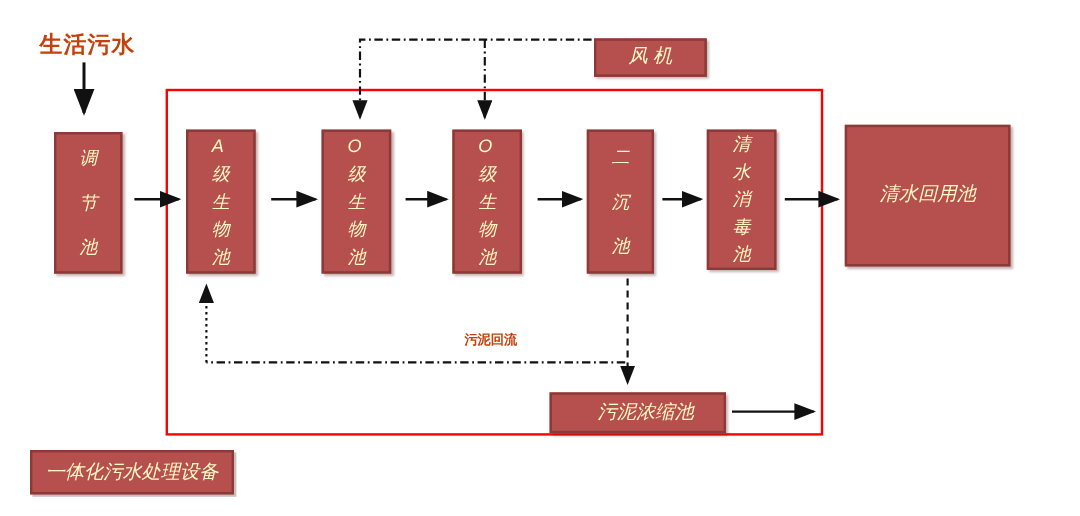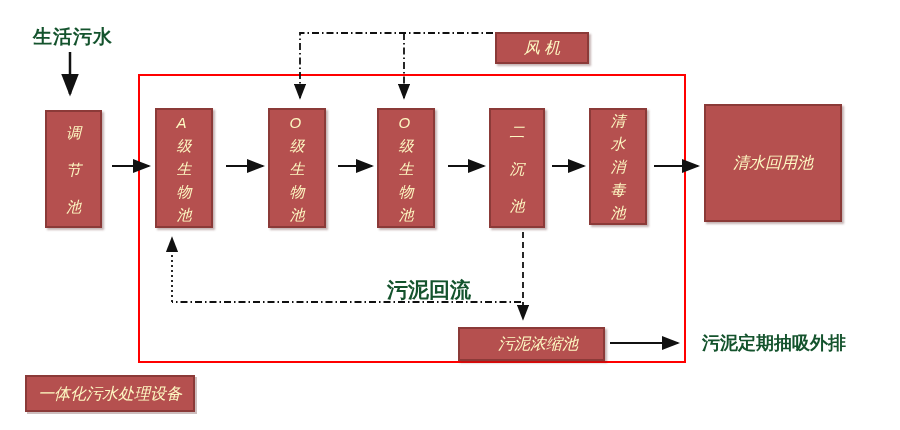--- a/index.html
+++ b/index.html
@@ -10,23 +10,23 @@
   .node{position:absolute;box-sizing:border-box;background:#B5504F;border:2px solid #8B3A38;
         color:#fef9c3;display:flex;align-items:center;justify-content:center;text-align:left;
         white-space:pre-line;box-shadow:2px 2px 2px rgba(90,40,40,0.35);font-style:italic;}
   .v3{font-size:15px;line-height:37px;}
   .v5{font-size:15px;line-height:23px;}
   .h1{font-size:16px;line-height:20px;}
 
   .boundary{position:absolute;left:138px;top:74px;width:548px;height:289px;
             border:2px solid #FF0000;box-sizing:border-box;background:transparent;}
 
-  .blabel{position:absolute;color:#14532d;}
+  .blabel{position:absolute;color:#c2410c;}
   .lbl-influent{left:33px;top:24px;font-size:19px;font-weight:bold;letter-spacing:1px;}
-  .lbl-return{left:387px;top:276px;font-size:21px;font-weight:600;}
+  .lbl-return{left:387px;top:276px;font-size:11px;font-weight:600;}
   .lbl-discharge{left:702px;top:331px;font-size:18px;font-weight:bold;}
 
   .box-reg{left:45px;top:110px;width:57px;height:118px;}
   .box-a{left:155px;top:108px;width:58px;height:120px;}
   .box-o1{left:268px;top:108px;width:58px;height:120px;}
   .box-o2{left:377px;top:108px;width:58px;height:120px;}
   .box-sec{left:489px;top:108px;width:56px;height:120px;}
   .box-dis{left:589px;top:108px;width:58px;height:117px;}
   .box-reuse{left:704px;top:104px;width:138px;height:118px;}
   .box-fan{left:495px;top:32px;width:94px;height:32px;}
@@ -93,17 +93,16 @@
   <div class="node v5 box-dis">清
 水
 消
 毒
 池</div>
   <div class="node h1 box-reuse">清水回用池</div>
   <div class="node h1 box-fan">风 机</div>
   <div class="node h1 box-thick">污泥浓缩池</div>
 
   <div class="blabel lbl-return">污泥回流</div>
-  <div class="blabel lbl-discharge">污泥定期抽吸外排</div>
 
   <div class="node h1 box-device">一体化污水处理设备</div>
 
 </div>
 
 </body></html>

